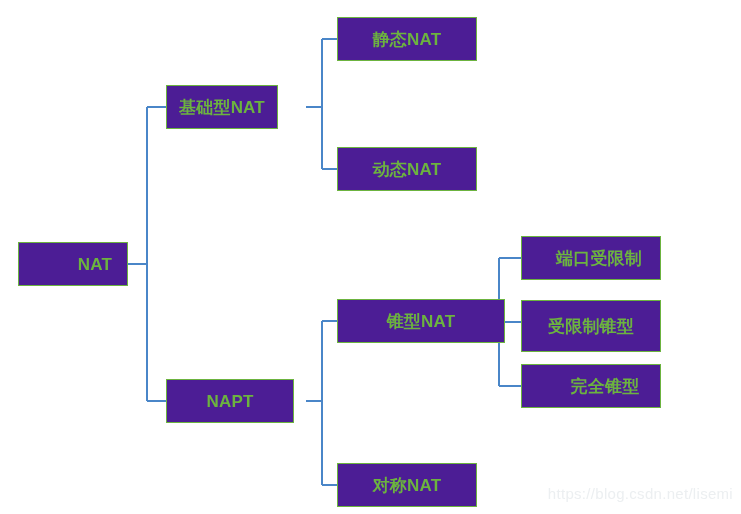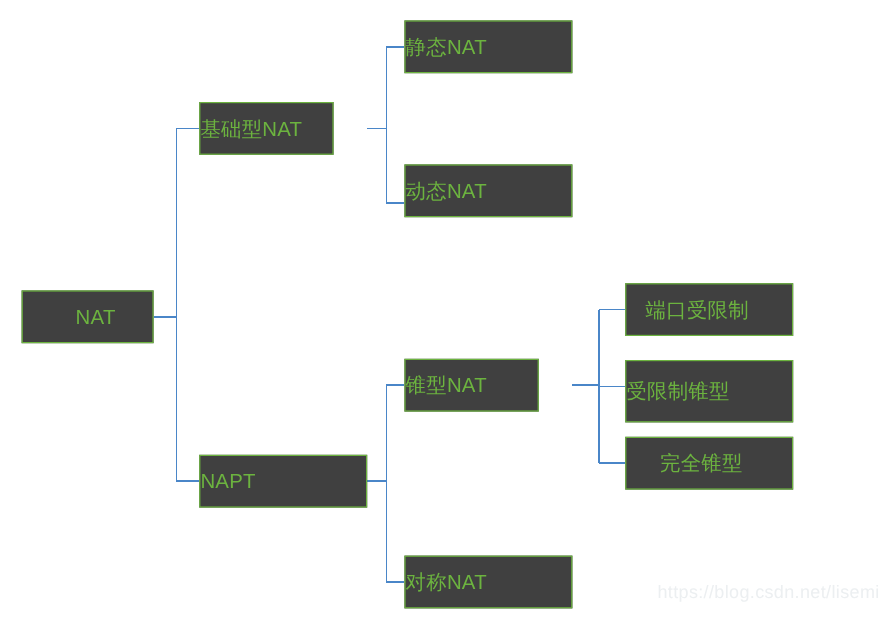--- a/index.html
+++ b/index.html
@@ -23,28 +23,30 @@
     left: 0;
     top: 0;
     width: 741px;
     height: 514px;
     pointer-events: none;
   }
   .node {
     position: absolute;
     box-sizing: border-box;
     border: 1.6px solid #6cb33f;
-    background: #404040;
+    background: #4c1d95;
     color: #6cb33f;
     display: flex;
     align-items: center;
+    justify-content: center;
     font-size: 17px;
     line-height: 1;
     letter-spacing: 0.2px;
     white-space: nowrap;
+    font-weight: bold;
   }
   .node-label {
     color: #6cb33f;
     font-size: 17px;
   }
   #watermark {
     position: absolute;
     right: 8px;
     bottom: 12px;
     color: #eceff1;
@@ -79,30 +81,30 @@
       <line x1="499" y1="386" x2="521" y2="386" stroke="#4a86c8" stroke-width="1.4" shape-rendering="crispEdges"></line>
     </svg>
 
   <div id="nodes-layer">
       <div class="node" style="left: 18px; top: 242px; width: 110px; height: 44px; border-color: rgb(108, 179, 63); padding-left: 44px;">
         <span class="node-label" style="color: rgb(108, 179, 63);">NAT</span>
       </div>
       <div class="node" style="left: 166px; top: 85px; width: 112px; height: 44px; border-color: rgb(108, 179, 63);">
         <span class="node-label" style="color: rgb(108, 179, 63);">基础型NAT</span>
       </div>
-      <div class="node" style="left: 166px; top: 379px; width: 140px; height: 44px; border-color: rgb(108, 179, 63);">
+      <div class="node" style="left: 166px; top: 379px; width: 128px; height: 44px; border-color: rgb(108, 179, 63);">
         <span class="node-label" style="color: rgb(108, 179, 63);">NAPT</span>
       </div>
       <div class="node" style="left: 337px; top: 17px; width: 140px; height: 44px; border-color: rgb(108, 179, 63);">
         <span class="node-label" style="color: rgb(108, 179, 63);">静态NAT</span>
       </div>
-      <div class="node" style="left: 337px; top: 137px; width: 140px; height: 44px; border-color: rgb(108, 179, 63);">
+      <div class="node" style="left: 337px; top: 147px; width: 140px; height: 44px; border-color: rgb(108, 179, 63);">
         <span class="node-label" style="color: rgb(108, 179, 63);">动态NAT</span>
       </div>
-      <div class="node" style="left: 337px; top: 299px; width: 112px; height: 44px; border-color: rgb(108, 179, 63);">
+      <div class="node" style="left: 337px; top: 299px; width: 168px; height: 44px; border-color: rgb(108, 179, 63);">
         <span class="node-label" style="color: rgb(108, 179, 63);">锥型NAT</span>
       </div>
       <div class="node" style="left: 337px; top: 463px; width: 140px; height: 44px; border-color: rgb(108, 179, 63);">
         <span class="node-label" style="color: rgb(108, 179, 63);">对称NAT</span>
       </div>
       <div class="node" style="left: 521px; top: 236px; width: 140px; height: 44px; border-color: rgb(108, 179, 63); padding-left: 16px;">
         <span class="node-label" style="color: rgb(108, 179, 63);">端口受限制</span>
       </div>
       <div class="node" style="left: 521px; top: 300px; width: 140px; height: 52px; border-color: rgb(108, 179, 63);">
         <span class="node-label" style="color: rgb(108, 179, 63);">受限制锥型</span>

